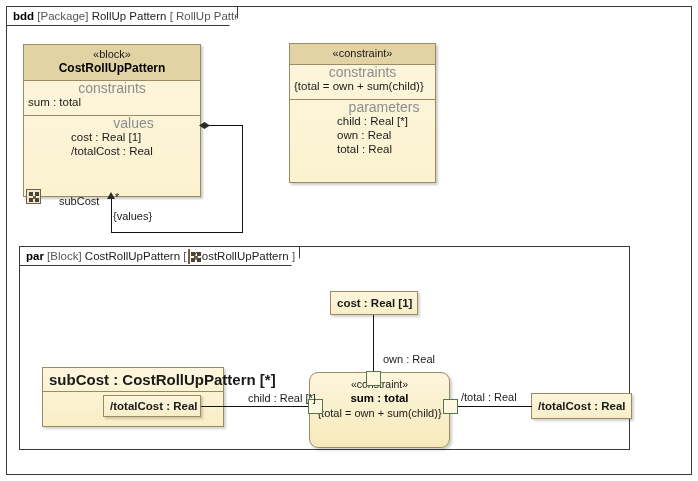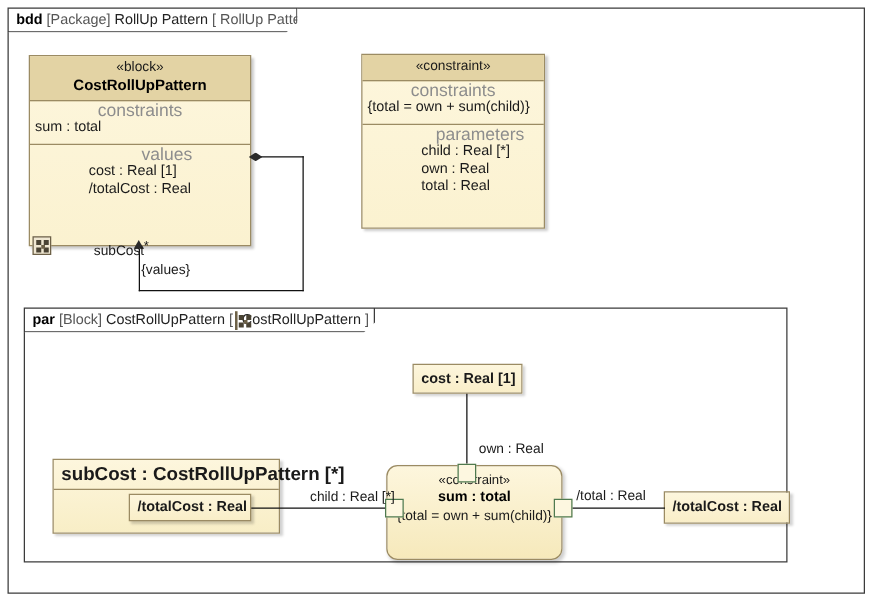--- a/index.html
+++ b/index.html
@@ -264,21 +264,21 @@
       </div>
     </div>
 
     <div class="diamond" style="left:192px;top:115px;"></div>
     <div class="line h" style="left:200px;top:118px;width:36px;"></div>
     <div class="line v" style="left:235px;top:118px;height:108px;"></div>
     <div class="line h" style="left:104px;top:225px;width:132px;"></div>
     <div class="line v" style="left:104px;top:192px;height:34px;"></div>
     <div class="arrowhead" style="left:100px;top:185px;"></div>
 
-    <div class="lbl" style="left:52px;top:188px;margin-left:16px;">subCost</div>
+    <div class="lbl" style="left:52px;top:188px;">subCost</div>
     <div class="lbl sm" style="left:108px;top:184px;">*</div>
     <div class="lbl" style="left:106px;top:203px;">{values}</div>
 
     <div class="frame" style="left:12px;top:239px;width:611px;height:204px;">
 
       <div class="frame-tab" style="width:281px;">
         <span class="kw">par</span>
         <span>&nbsp;</span>
         <span class="dim">[Block]</span>
         <span>&nbsp;</span>

